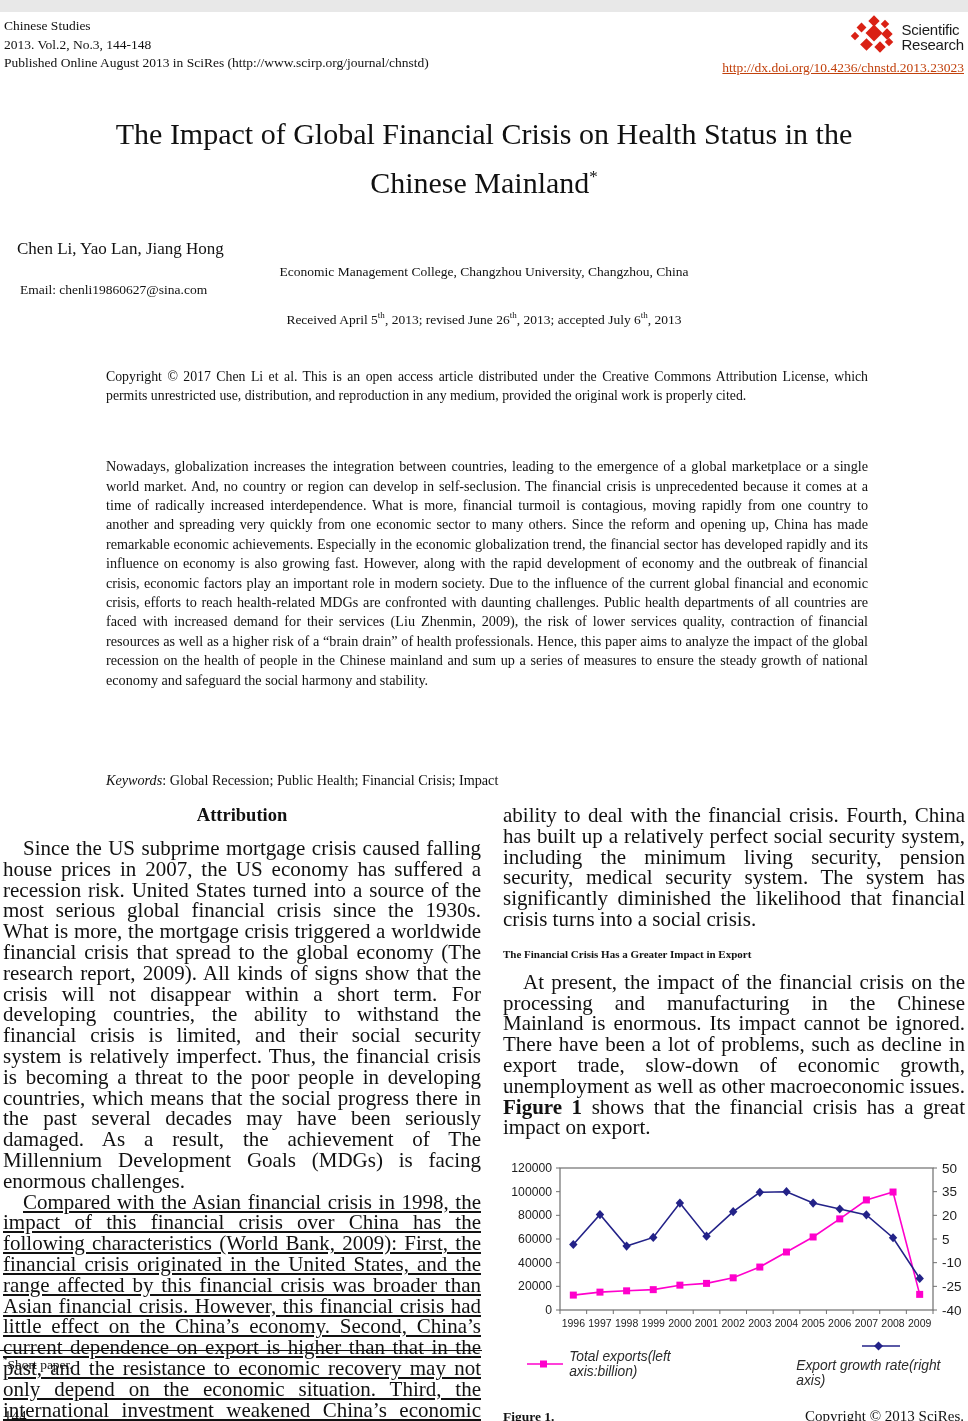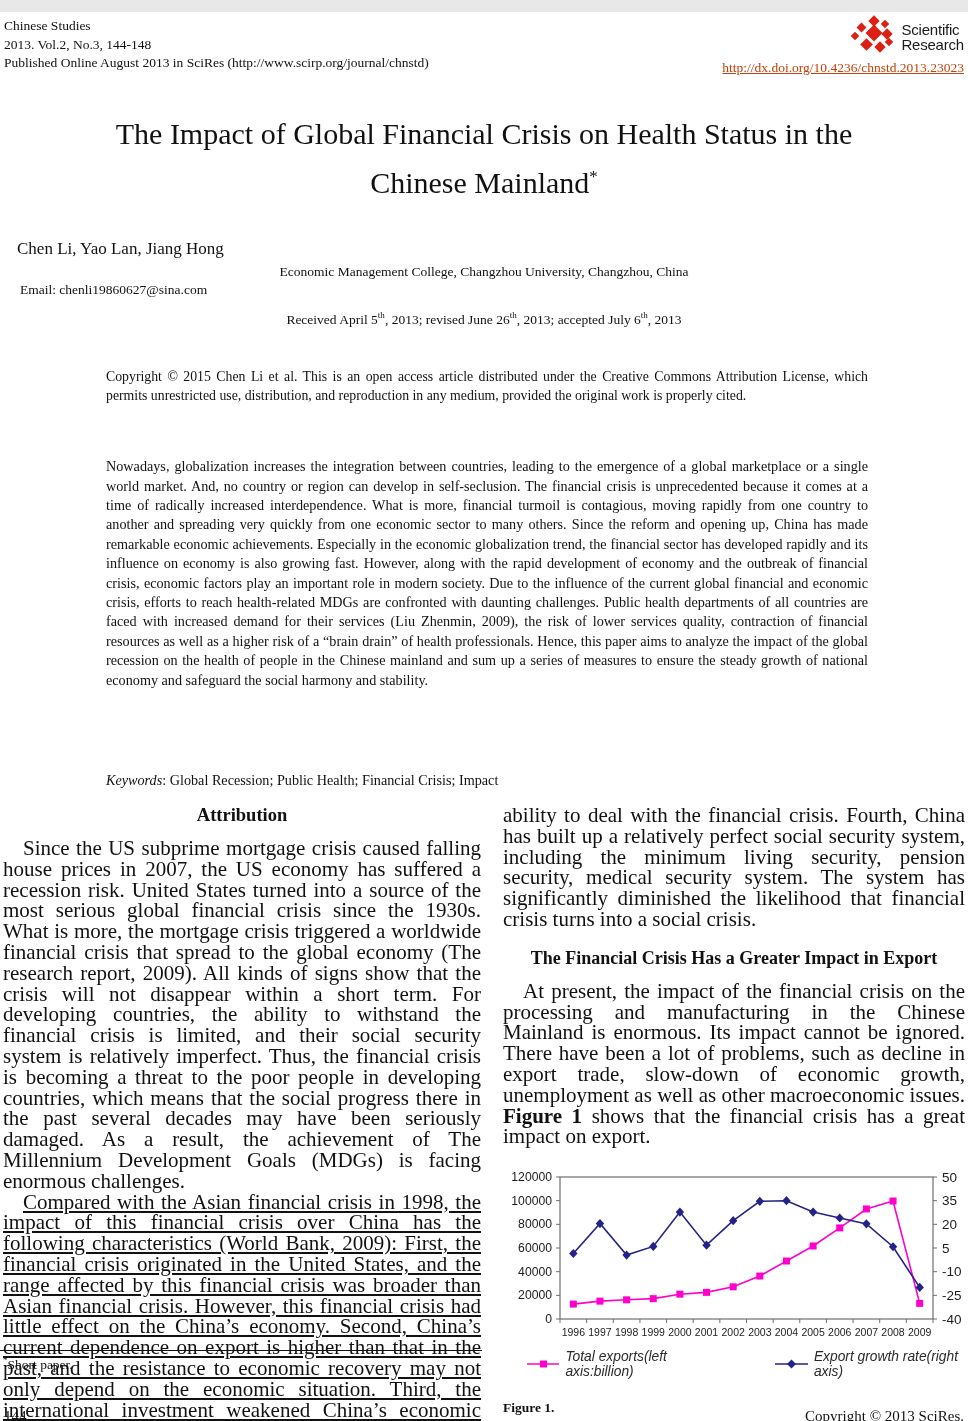--- a/index.html
+++ b/index.html
@@ -30,33 +30,33 @@
   
   .license{position:absolute;top:341px;left:106px;width:762px;font-size:13.8px;line-height:19.4px;text-align:justify;}
   .abstract{position:absolute;top:431px;left:106px;width:762px;font-size:14.2px;line-height:19.4px;text-align:justify;}
   .keywords{position:absolute;top:746px;left:106px;width:762px;font-size:14.2px;}
 
   
   .col{position:absolute;top:793px;}
   .col-left{left:3px;width:478px;}
   .col-right{left:503px;width:462px;}
   .sec-heading-center{text-align:center;font-size:18.5px;font-weight:bold;margin:0 0 12px 0;}
-  .sec-heading-left{text-align:center;font-size:18px;font-weight:bold;margin:18px 0 12px 0;}
+  .sec-heading-left{text-align:left;font-size:11px;font-weight:bold;margin:18px 0 12px 0;}
   .body-p{font-size:21px;line-height:20.8px;text-align:justify;margin:0;}
   .indent{text-indent:20px;}
   .stretch-last{text-align-last:justify;text-decoration:underline;}
 
   
   .figure-block{margin-top:22px;}
   .chart-svg{display:block;}
   .legend{display:flex;align-items:center;gap:10px;margin-top:4px;
           font-family:"Liberation Sans", sans-serif;font-size:13.8px;color:#2a2a2a;}
   .legend-item{display:flex;align-items:center;gap:6px;font-style:italic;}
   .legend-item:first-child{margin-left:24px;}
-  .legend-item:last-child{margin-left:52px;}
+  .legend-item:last-child{margin-left:52px;flex-direction:column;}
   .figure-caption{margin-top:20px;font-size:13.5px;line-height:18px;}
   .figure-caption .fig-label{font-weight:bold;}
 
   
   .footnote-rule{position:absolute;top:1338px;left:0;width:482px;border-top:1.6px solid #111;}
   .footnote{position:absolute;top:1343px;left:3px;font-size:13.5px;}
   .footnote sup{font-size:9px;}
   .page-footer{position:absolute;top:1396px;left:4px;right:4px;display:flex;
                justify-content:space-between;font-size:15px;}
 </style>
@@ -94,21 +94,21 @@
   </div>
 
   <h1 class="title"><span>The Impact of Global Financial Crisis on Health Status in the</span><br><span>Chinese Mainland</span><sup>*</sup></h1>
 
   <div class="authors">Chen Li, Yao Lan, Jiang Hong</div>
   <div class="affiliation">Economic Management College, Changzhou University, Changzhou, China</div>
   <div class="email">Email: chenli19860627@sina.com</div>
 
   <div class="received"><span>Received April 5</span><sup>th</sup><span>, 2013; revised June 26</span><sup>th</sup><span>, 2013; accepted July 6</span><sup>th</sup><span>, 2013</span></div>
 
-  <p class="license">Copyright © 2015 Chen Li et al. This is an open access article distributed under the Creative Commons Attribution License, which permits unrestricted use, distribution, and reproduction in any medium, provided the original work is properly cited.</p>
+  <p class="license">Copyright © 2017 Chen Li et al. This is an open access article distributed under the Creative Commons Attribution License, which permits unrestricted use, distribution, and reproduction in any medium, provided the original work is properly cited.</p>
 
   <p class="abstract">Nowadays, globalization increases the integration between countries, leading to the emergence of a global marketplace or a single world market. And, no country or region can develop in self-seclusion. The financial crisis is unprecedented because it comes at a time of radically increased interdependence. What is more, financial turmoil is contagious, moving rapidly from one country to another and spreading very quickly from one economic sector to many others. Since the reform and opening up, China has made remarkable economic achievements. Especially in the economic globalization trend, the financial sector has developed rapidly and its influence on economy is also growing fast. However, along with the rapid development of economy and the outbreak of financial crisis, economic factors play an important role in modern society. Due to the influence of the current global financial and economic crisis, efforts to reach health-related MDGs are confronted with daunting challenges. Public health departments of all countries are faced with increased demand for their services (Liu Zhenmin, 2009), the risk of lower services quality, contraction of financial resources as well as a higher risk of a “brain drain” of health professionals. Hence, this paper aims to analyze the impact of the global recession on the health of people in the Chinese mainland and sum up a series of measures to ensure the steady growth of national economy and safeguard the social harmony and stability.</p>
 
   <p class="keywords"><i>Keywords</i><span>: Global Recession; Public Health; Financial Crisis; Impact</span></p>
 
   <div class="col col-left">
     <h2 class="sec-heading-center">Attribution</h2>
     <p class="body-p indent">Since the US subprime mortgage crisis caused falling house prices in 2007, the US economy has suffered a recession risk. United States turned into a source of the most serious global financial crisis since the 1930s. What is more, the mortgage crisis triggered a worldwide financial crisis that spread to the global economy (The research report, 2009). All kinds of signs show that the crisis will not disappear within a short term. For developing countries, the ability to withstand the financial crisis is limited, and their social security system is relatively imperfect. Thus, the financial crisis is becoming a threat to the poor people in developing countries, which means that the social progress there in the past several decades may have been seriously damaged. As a result, the achievement of The Millennium Development Goals (MDGs) is facing enormous challenges.</p>
     <p class="body-p indent stretch-last">Compared with the Asian financial crisis in 1998, the impact of this financial crisis over China has the following characteristics (World Bank, 2009): First, the financial crisis originated in the United States, and the range affected by this financial crisis was broader than Asian financial crisis. However, this financial crisis had little effect on the China’s economy. Second, China’s current dependence on export is higher than that in the past, and the resistance to economic recovery may not only depend on the economic situation. Third, the international investment weakened China’s economic strength of enhancing the</p>
   </div>

